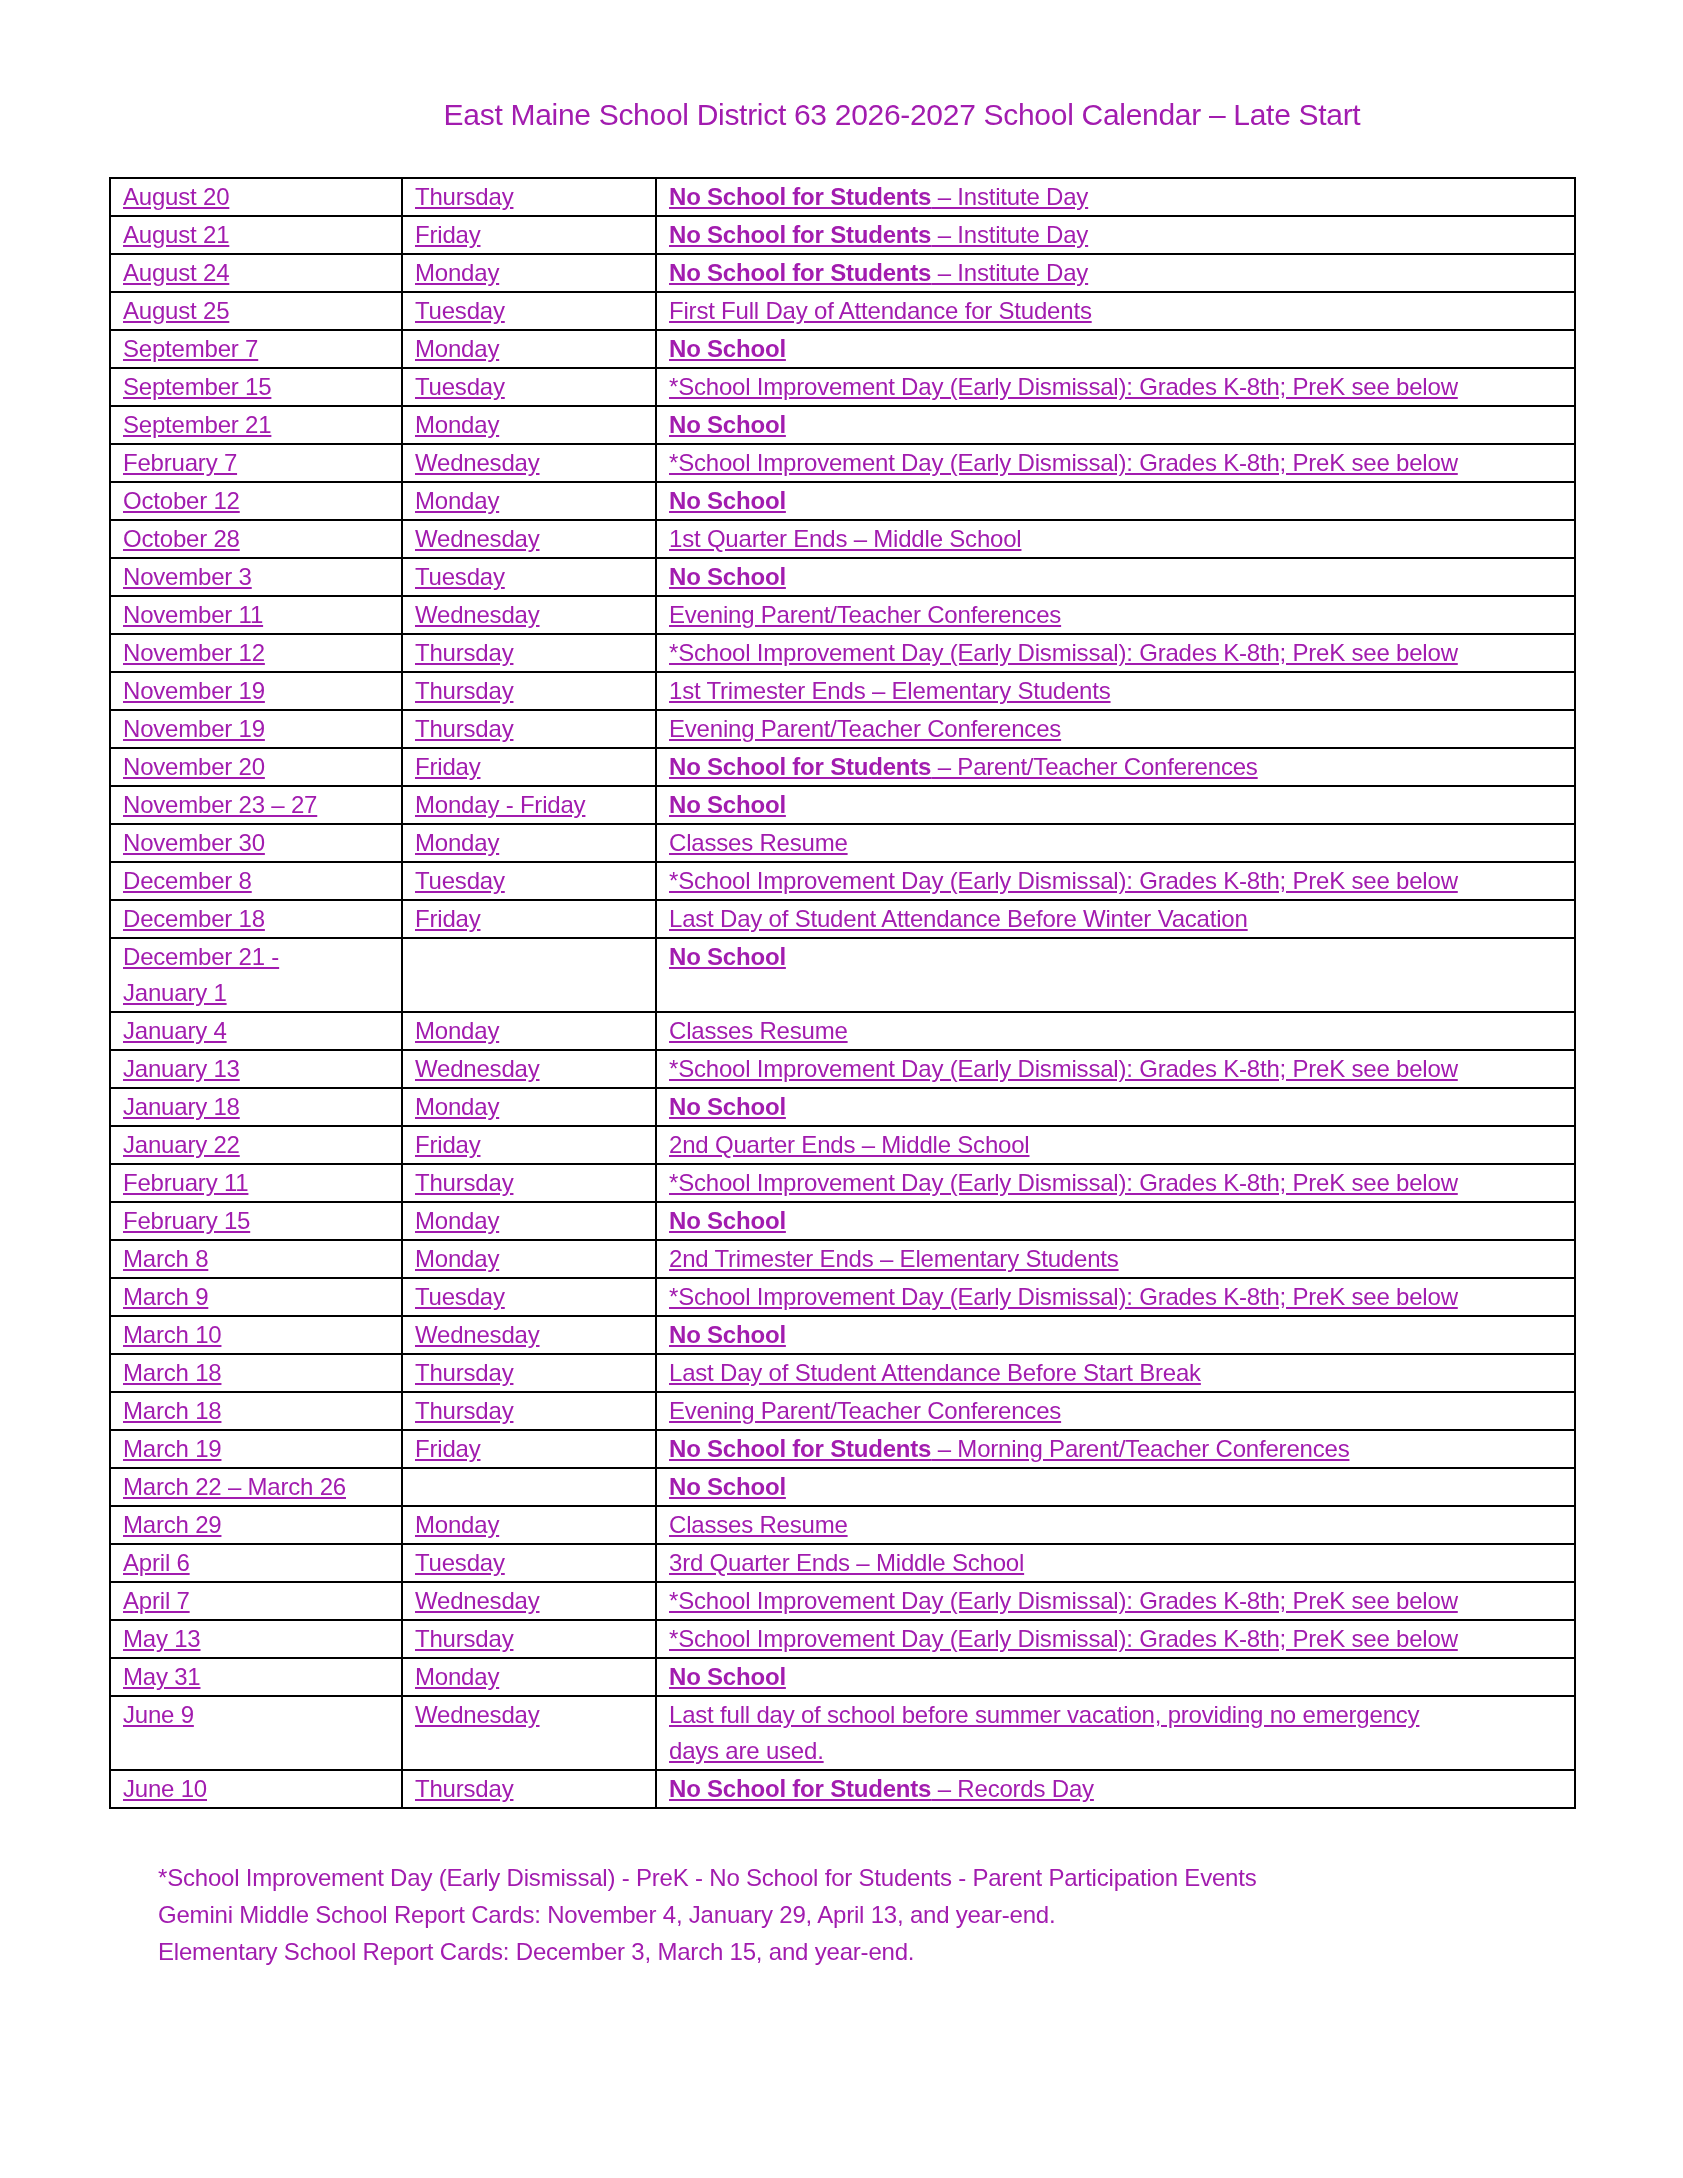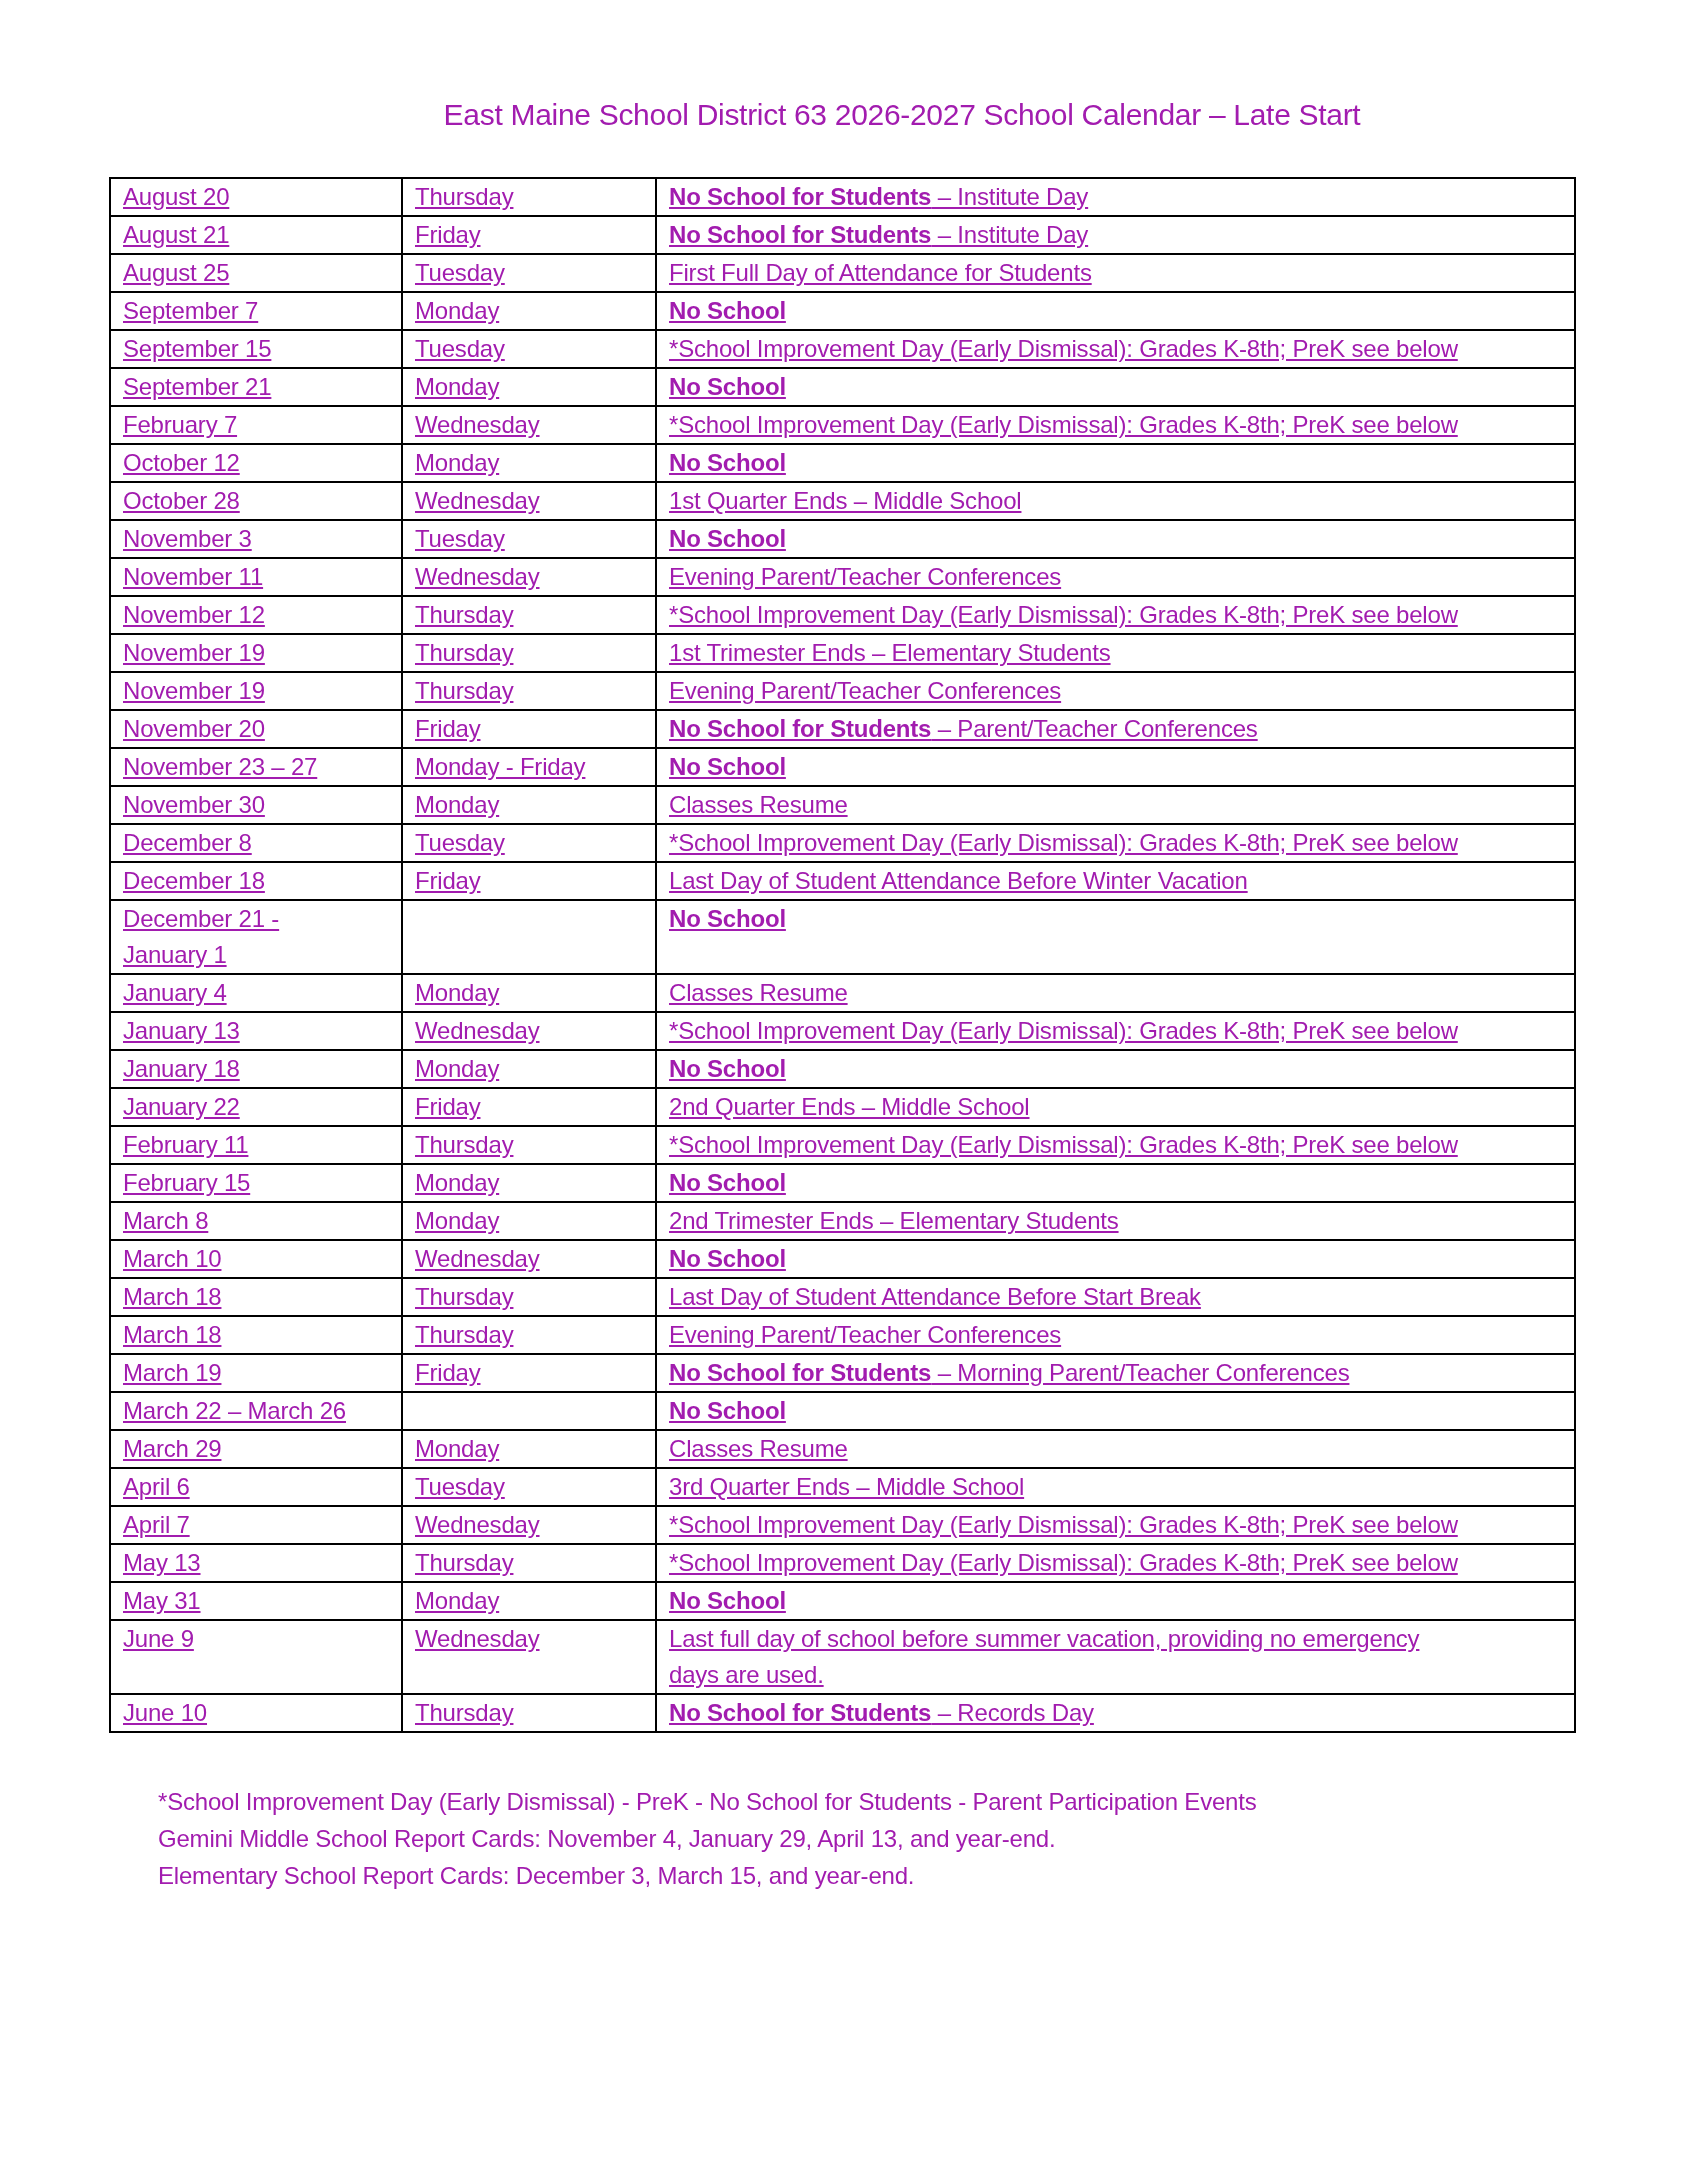--- a/index.html
+++ b/index.html
@@ -76,20 +76,25 @@
           <td>August 20</td>
           <td>Thursday</td>
           <td><strong>No School for Students</strong><span> – Institute Day</span></td>
         </tr>
         <tr>
           <td>August 21</td>
           <td>Friday</td>
           <td><strong>No School for Students</strong><span> – Institute Day</span></td>
         </tr>
         <tr>
+          <td>August 24</td>
+          <td>Monday</td>
+          <td><strong>No School for Students</strong><span> – Institute Day</span></td>
+        </tr>
+        <tr>
           <td>August 25</td>
           <td>Tuesday</td>
           <td><span>First Full Day of Attendance for Students</span></td>
         </tr>
         <tr>
           <td>September 7</td>
           <td>Monday</td>
           <td><strong>No School</strong></td>
         </tr>
         <tr>
@@ -200,20 +205,25 @@
         </tr>
         <tr>
           <td>February 15</td>
           <td>Monday</td>
           <td><strong>No School</strong></td>
         </tr>
         <tr>
           <td>March 8</td>
           <td>Monday</td>
           <td><span>2nd Trimester Ends – Elementary Students</span></td>
+        </tr>
+        <tr>
+          <td>March 9</td>
+          <td>Tuesday</td>
+          <td><span>*School Improvement Day (Early Dismissal): Grades K-8th; PreK see below</span></td>
         </tr>
         <tr>
           <td>March 10</td>
           <td>Wednesday</td>
           <td><strong>No School</strong></td>
         </tr>
         <tr>
           <td>March 18</td>
           <td>Thursday</td>
           <td><span>Last Day of Student Attendance Before Start Break</span></td>

